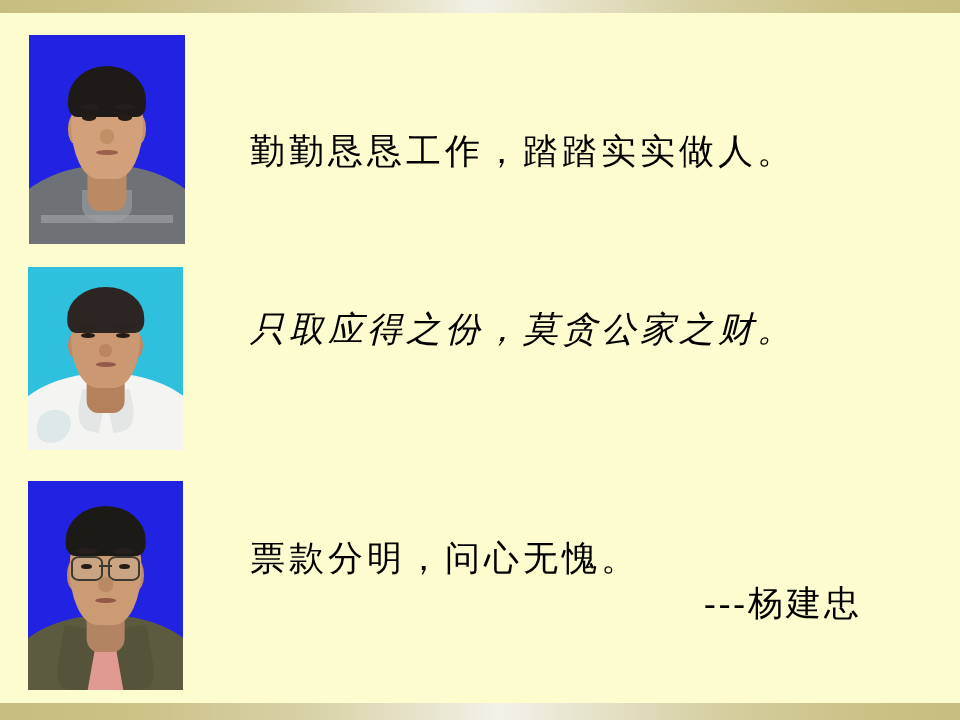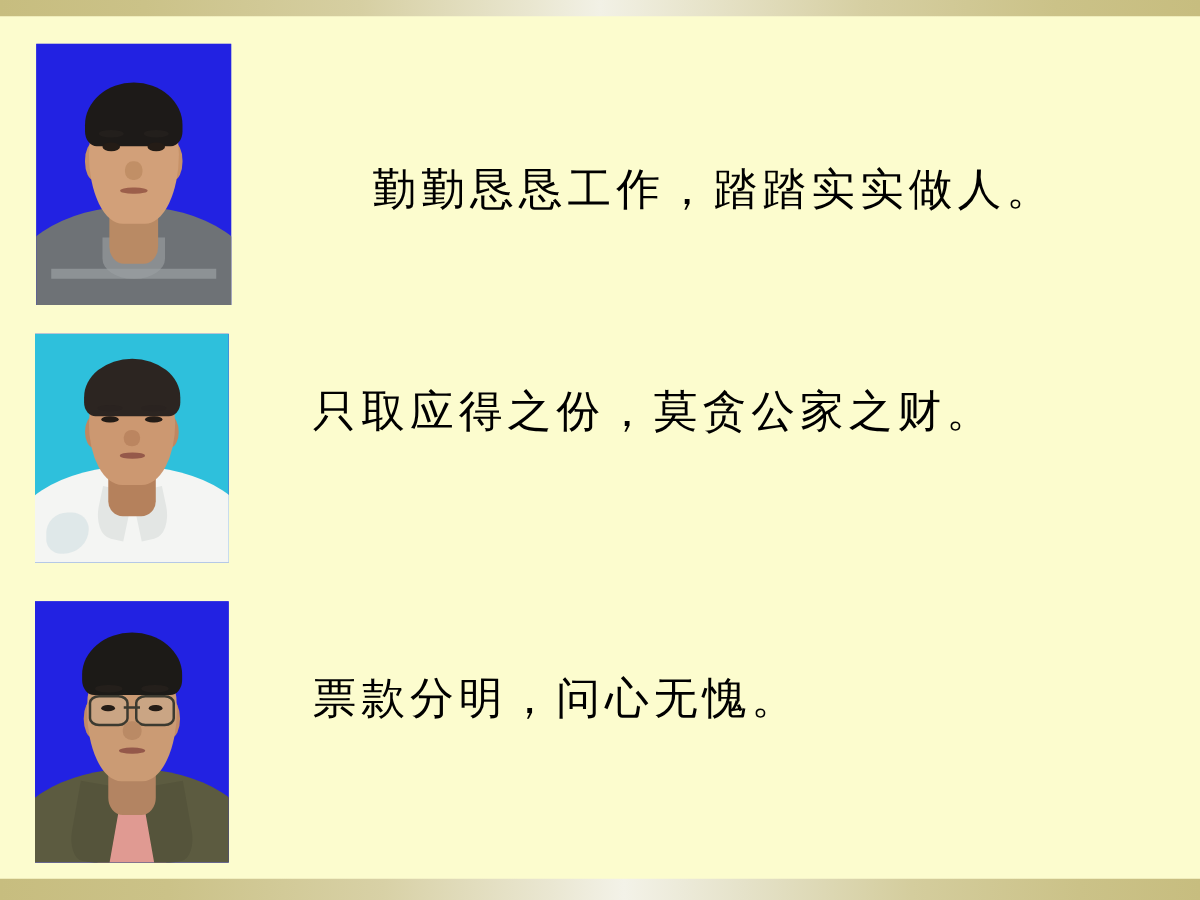--- a/index.html
+++ b/index.html
@@ -152,22 +152,22 @@
   }
   .quote-attr {
     font-size: 35px;
     line-height: 46px;
     letter-spacing: 3px;
     text-align: right;
     padding-right: 38px;
     white-space: nowrap;
   }
 
-  .q1 { top: 130px; margin-left: 48px; }
-  .q2 { top: 308px; }
+  .q1 { top: 130px; }
+  .q2 { top: 308px; font-style: italic; }
   .q3 { top: 537px; }
 </style>
 </head>
 <body>
 
 <div class="slide">
 
   <div class="band band-top"></div>
   <div class="band band-bottom"></div>
 
@@ -269,15 +269,16 @@
   <div class="quote-block q1">
     <div class="quote-line">勤勤恳恳工作，踏踏实实做人。</div>
   </div>
 
   <div class="quote-block q2">
     <div class="quote-line">只取应得之份，莫贪公家之财。</div>
   </div>
 
   <div class="quote-block q3">
     <div class="quote-line">票款分明，问心无愧。</div>
+    <div class="quote-attr">---杨建忠</div>
   </div>
 
 </div>
 
 </body></html>

